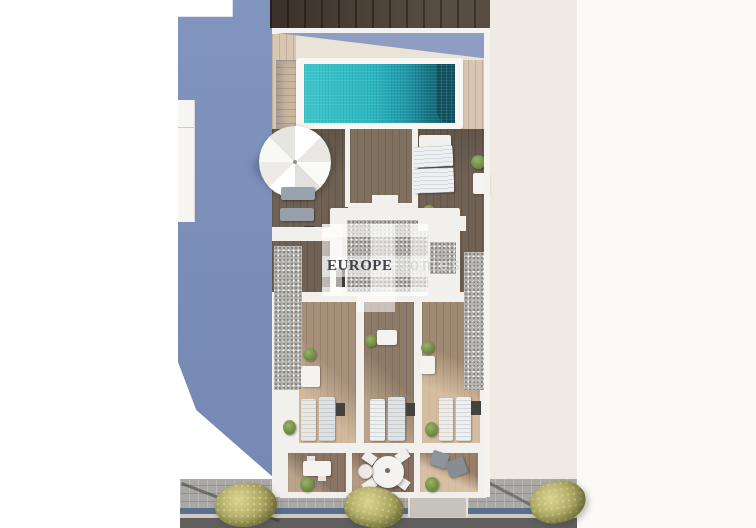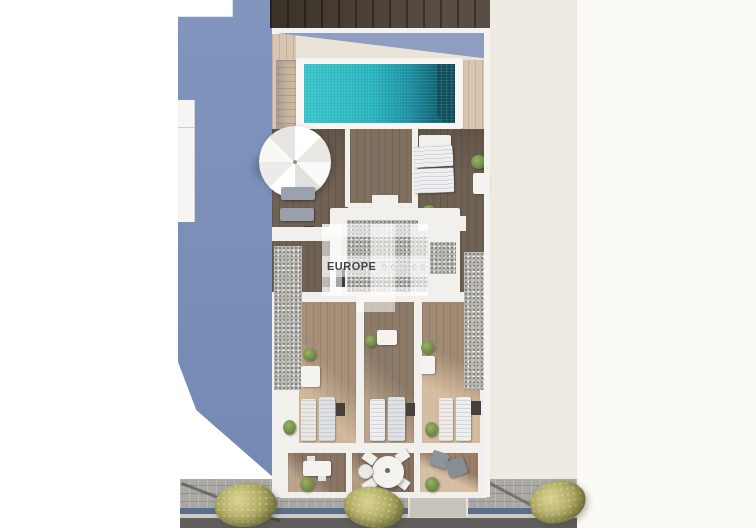--- a/index.html
+++ b/index.html
@@ -31,22 +31,22 @@
   .plant{background:radial-gradient(circle at 40% 35%,#9ab168,#6d8a43 62%,#55703a);
     border-radius:50%;box-shadow:1px 1px 2px rgba(0,0,0,.35);}
   .wall{background:#f2f0ec;}
   .tree{background-color:#aaa55e;
     background-image:radial-gradient(circle at 38% 38%,rgba(222,216,150,.9),rgba(170,165,94,.4) 55%,rgba(120,116,60,.55) 85%),
                      radial-gradient(rgba(255,255,225,.55) 1px,transparent 1.6px);
     background-size:100% 100%,6px 6px;
     border-radius:52% 48% 55% 45%;
     box-shadow:inset -4px -4px 10px rgba(70,70,35,.5),2px 3px 6px rgba(60,60,50,.35);}
   .wm{background:rgba(255,255,255,.55);}
-  .brand-bold{font-weight:bold;font-size:11px;letter-spacing:.5px;color:#40454a;}
-  .brand-light{font-weight:normal;font-size:10px;letter-spacing:3.5px;color:#d4d7d9;margin-left:5px;margin-top:16px;}
+  .brand-bold{font-weight:bold;font-size:15px;letter-spacing:.5px;color:#40454a;font-family:Liberation Serif, serif;}
+  .brand-light{font-weight:normal;font-size:16px;letter-spacing:3.5px;color:#d4d7d9;margin-left:5px;margin-top:16px;}
 </style>
 </head>
 <body>
 
 <div id="canvas">
 
   <div class="a" style="left:490px;top:0;width:87px;height:481px;background:#efebe3;"></div>
   <div class="a" style="left:577px;top:0;width:179px;height:528px;background:#fcfaf6;"></div>
 
   <div class="a pavers" style="left:180px;top:479px;width:397px;height:31px;"></div>

